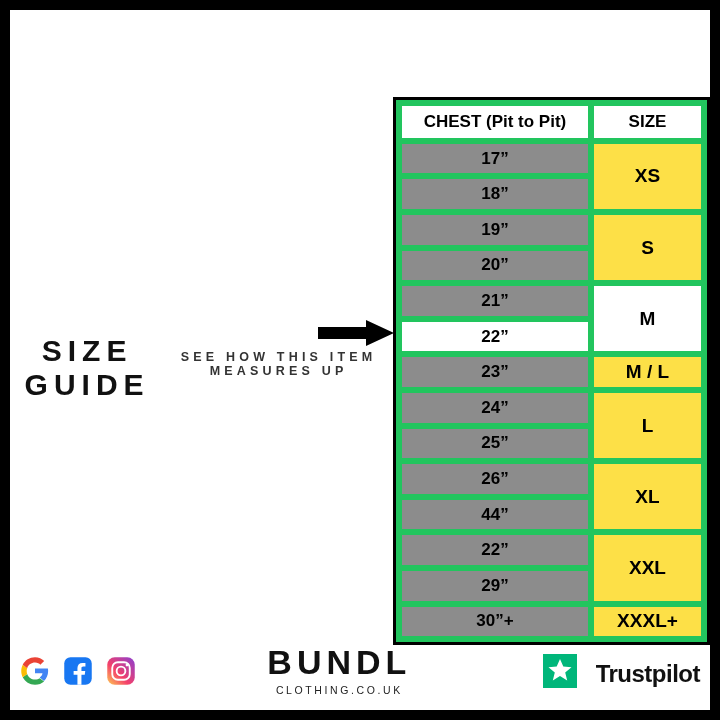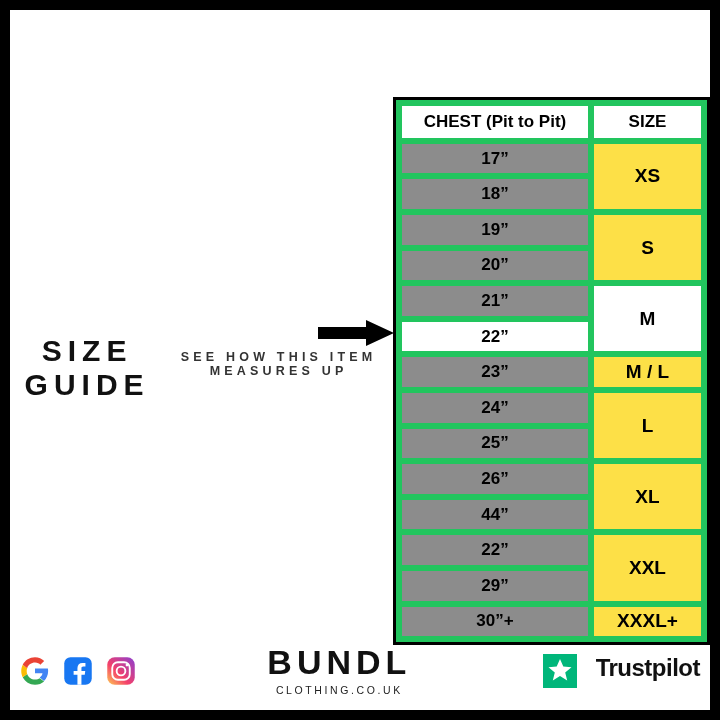--- a/index.html
+++ b/index.html
@@ -94,21 +94,21 @@
     letter-spacing: 5px;
     color: #111;
     line-height: 1;
   }
   .brand-sub {
     font-size: 10.5px;
     letter-spacing: 2.6px;
     color: #222;
     margin-top: 5px;
   }
-  .trustpilot { display: flex; align-items: flex-start; gap: 19px; }
+  .trustpilot { display: flex; align-items: flex-end; gap: 19px; }
   .tp-text {
     font-size: 24px;
     font-weight: bold;
     color: #111;
     letter-spacing: -0.5px;
   }
 </style>
 </head>
 <body>
 

